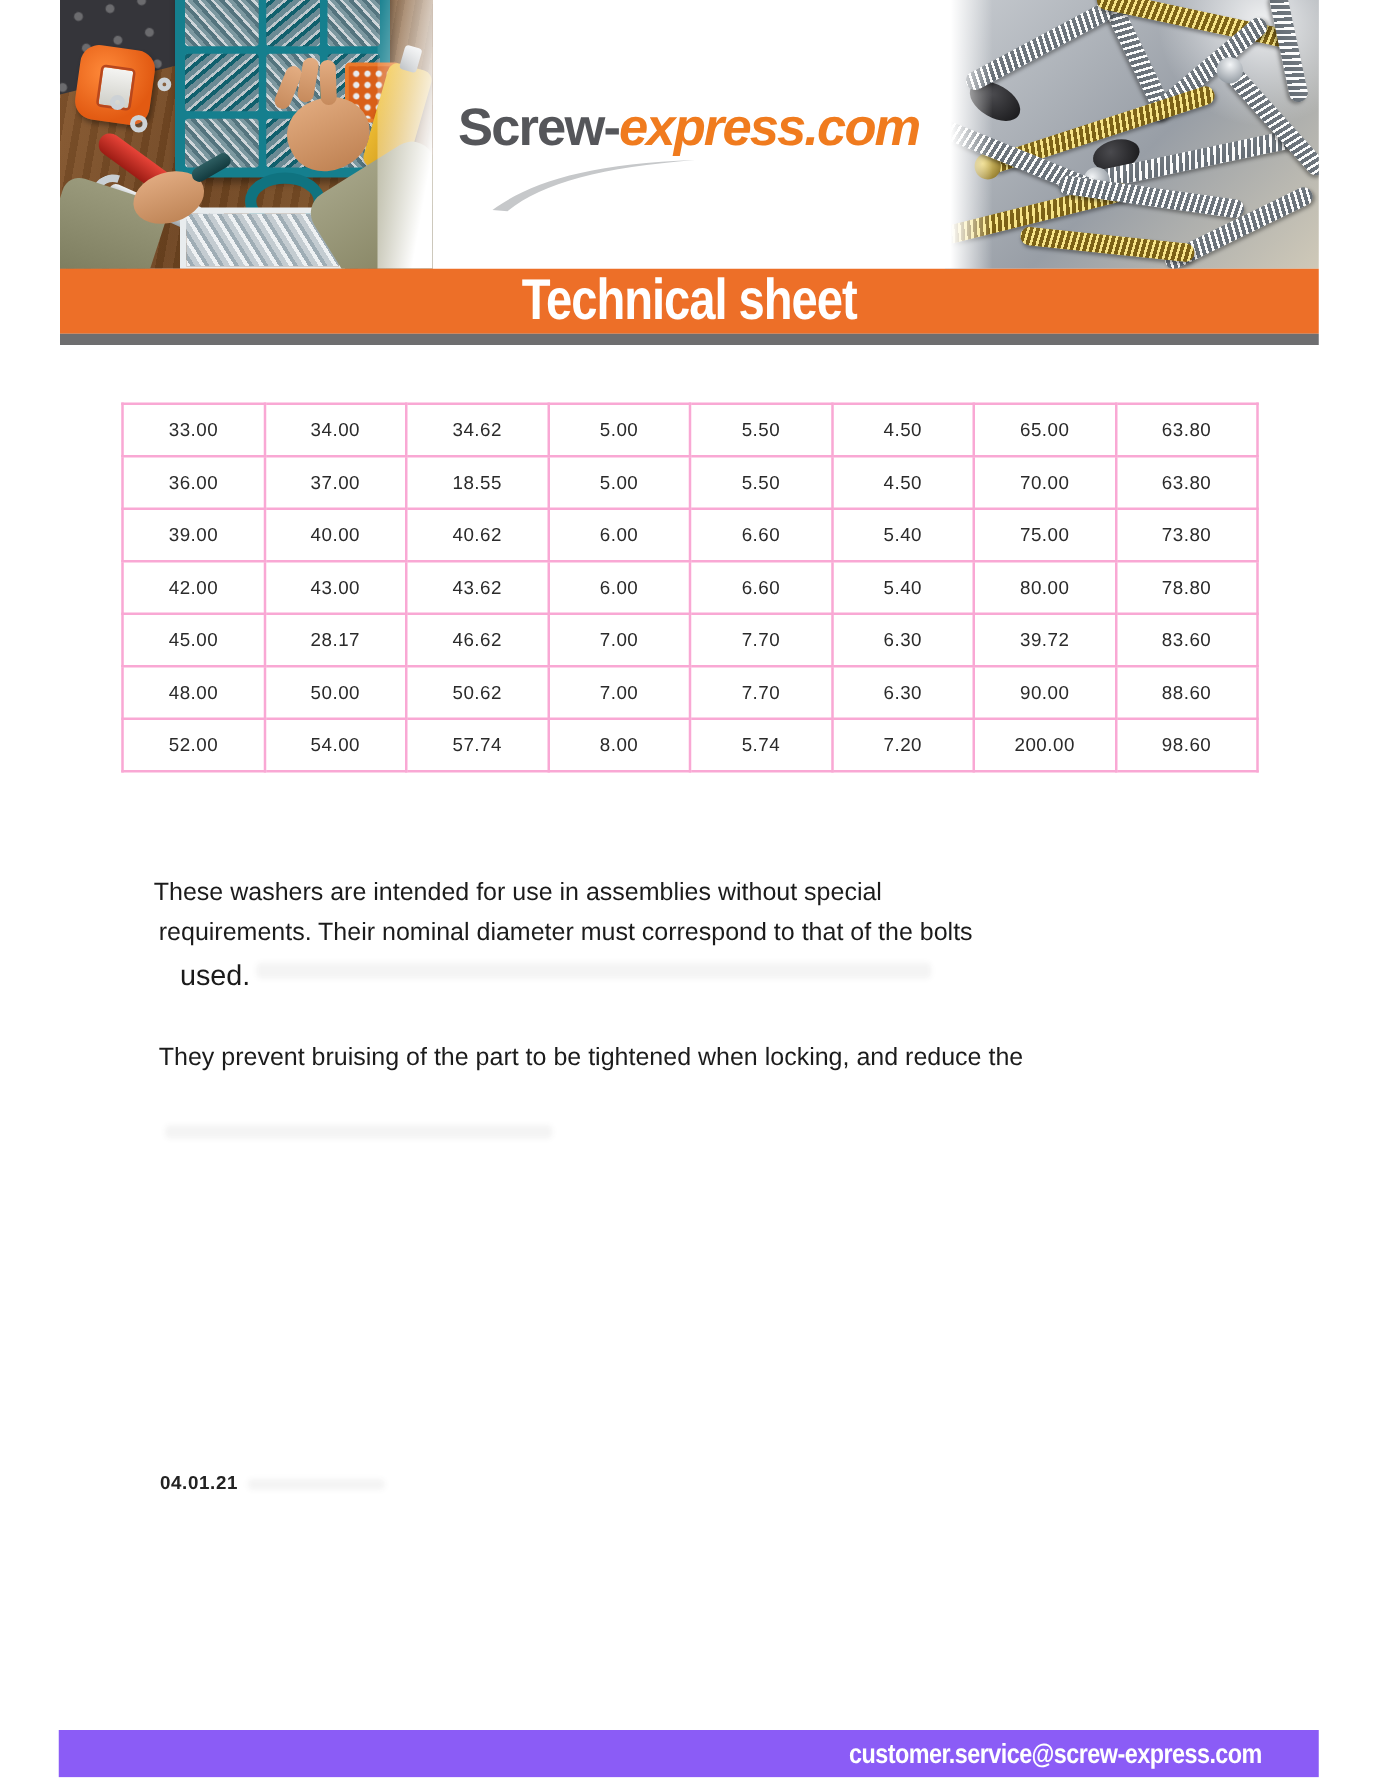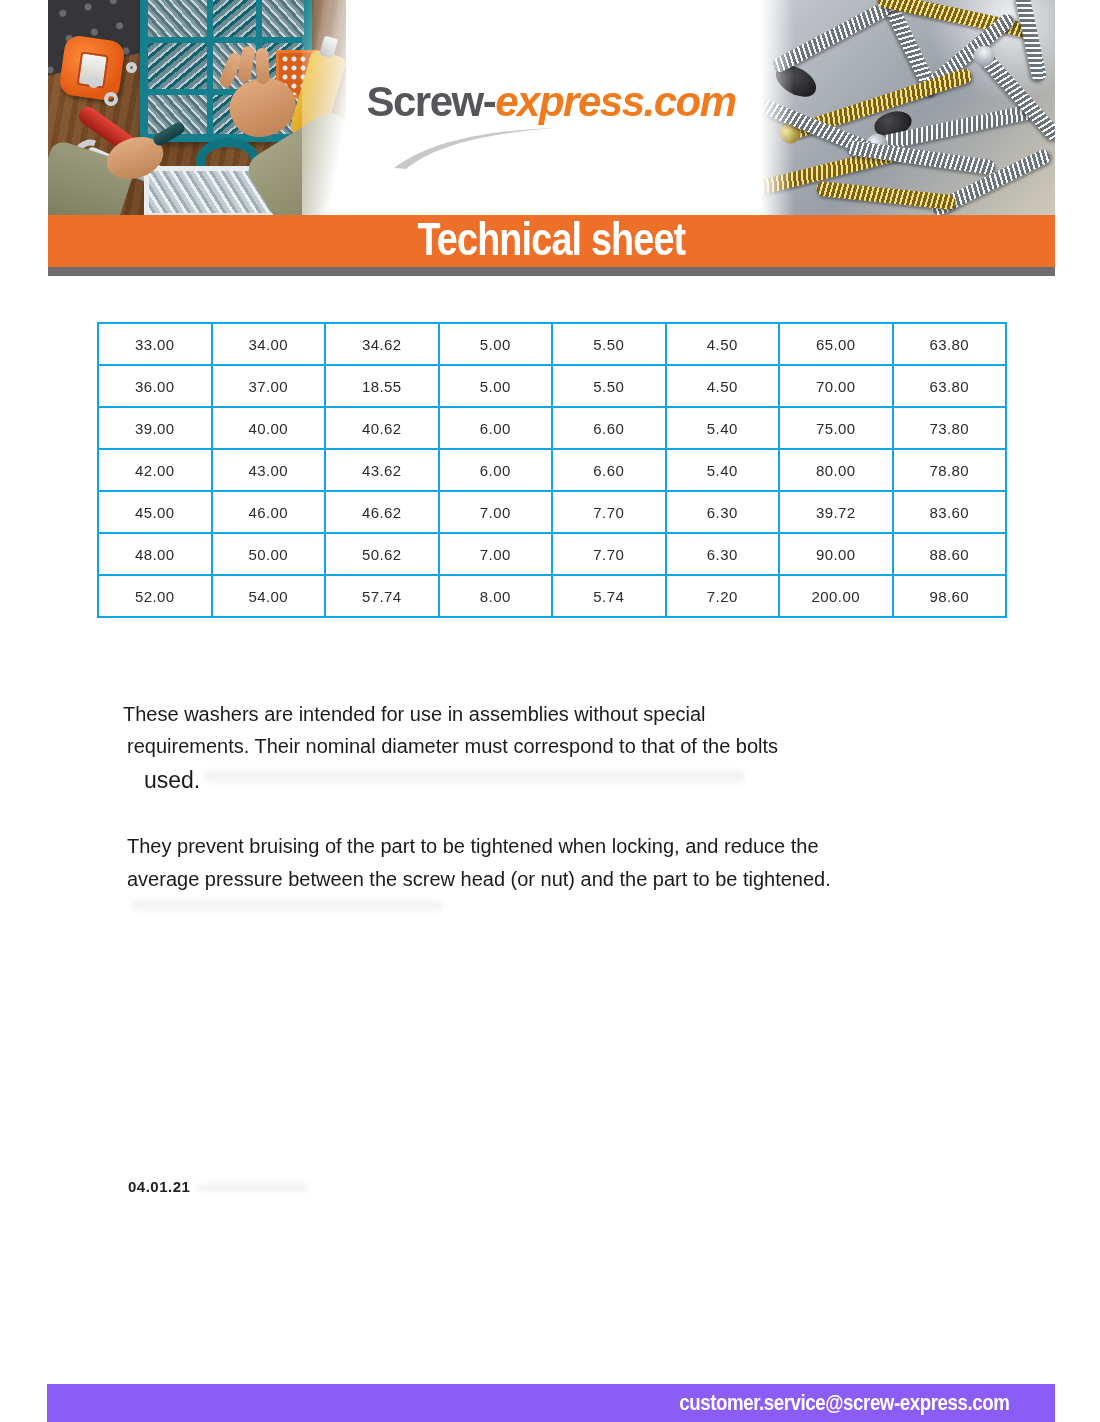--- a/index.html
+++ b/index.html
@@ -96,21 +96,21 @@
   
   .banner { position:absolute; left:48px; top:215px; width:1007px; height:52px; background:#ed6f28;
     display:flex; align-items:center; justify-content:center; }
   .banner-title { color:#ffffff; font-weight:bold; font-size:46px; letter-spacing:-1px;
     transform:scaleX(.82); transform-origin:center; line-height:1; padding-bottom:4px; }
   .gray-strip { position:absolute; left:48px; top:267px; width:1007px; height:9px; background:#6e6e70; }
 
   
   .sheet-table { position:absolute; left:97px; top:322px; width:910px; border-collapse:collapse;
     table-layout:fixed; }
-  .sheet-table td { border:2px solid #0ea5e9; height:42px; text-align:center; vertical-align:middle;
+  .sheet-table td { border:2px solid #f9a8d4; height:42px; text-align:center; vertical-align:middle;
     font-size:15px; letter-spacing:.4px; color:#2b2b2b; }
 
   
   .para { position:absolute; color:#1b1b1b; font-size:20px; }
   .para .line { line-height:31px; }
   .para-1 { left:123px; top:699px; width:800px; }
   .para-1 .line:nth-child(2) { padding-left:4px; line-height:32px; }
   .para-1 .line:nth-child(3) { font-size:23px; line-height:36px;margin-left:21px; }
   .para-2 { left:127px; top:830px; width:820px; }
   .para-2 .line { line-height:33px; }
@@ -236,21 +236,21 @@
           <td>43.00</td>
           <td>43.62</td>
           <td>6.00</td>
           <td>6.60</td>
           <td>5.40</td>
           <td>80.00</td>
           <td>78.80</td>
         </tr>
         <tr>
           <td>45.00</td>
-          <td>46.00</td>
+          <td>28.17</td>
           <td>46.62</td>
           <td>7.00</td>
           <td>7.70</td>
           <td>6.30</td>
           <td>39.72</td>
           <td>83.60</td>
         </tr>
         <tr>
           <td>48.00</td>
           <td>50.00</td>
@@ -274,21 +274,20 @@
       </tbody>
   </table>
 
   <div class="para para-1">
     <div class="line">These washers are intended for use in assemblies without special</div>
     <div class="line">requirements. Their nominal diameter must correspond to that of the bolts</div>
     <div class="line">used.</div>
   </div>
   <div class="para para-2">
     <div class="line">They prevent bruising of the part to be tightened when locking, and reduce the</div>
-    <div class="line">average pressure between the screw head (or nut) and the part to be tightened.</div>
   </div>
 
   <div class="ghost g1"></div>
   <div class="ghost g2"></div>
   <div class="ghost g3"></div>
 
   <div class="date-label">04.01.21</div>
 
   <div class="footer-bar">
     <div class="footer-email">customer.service@screw-express.com</div>

